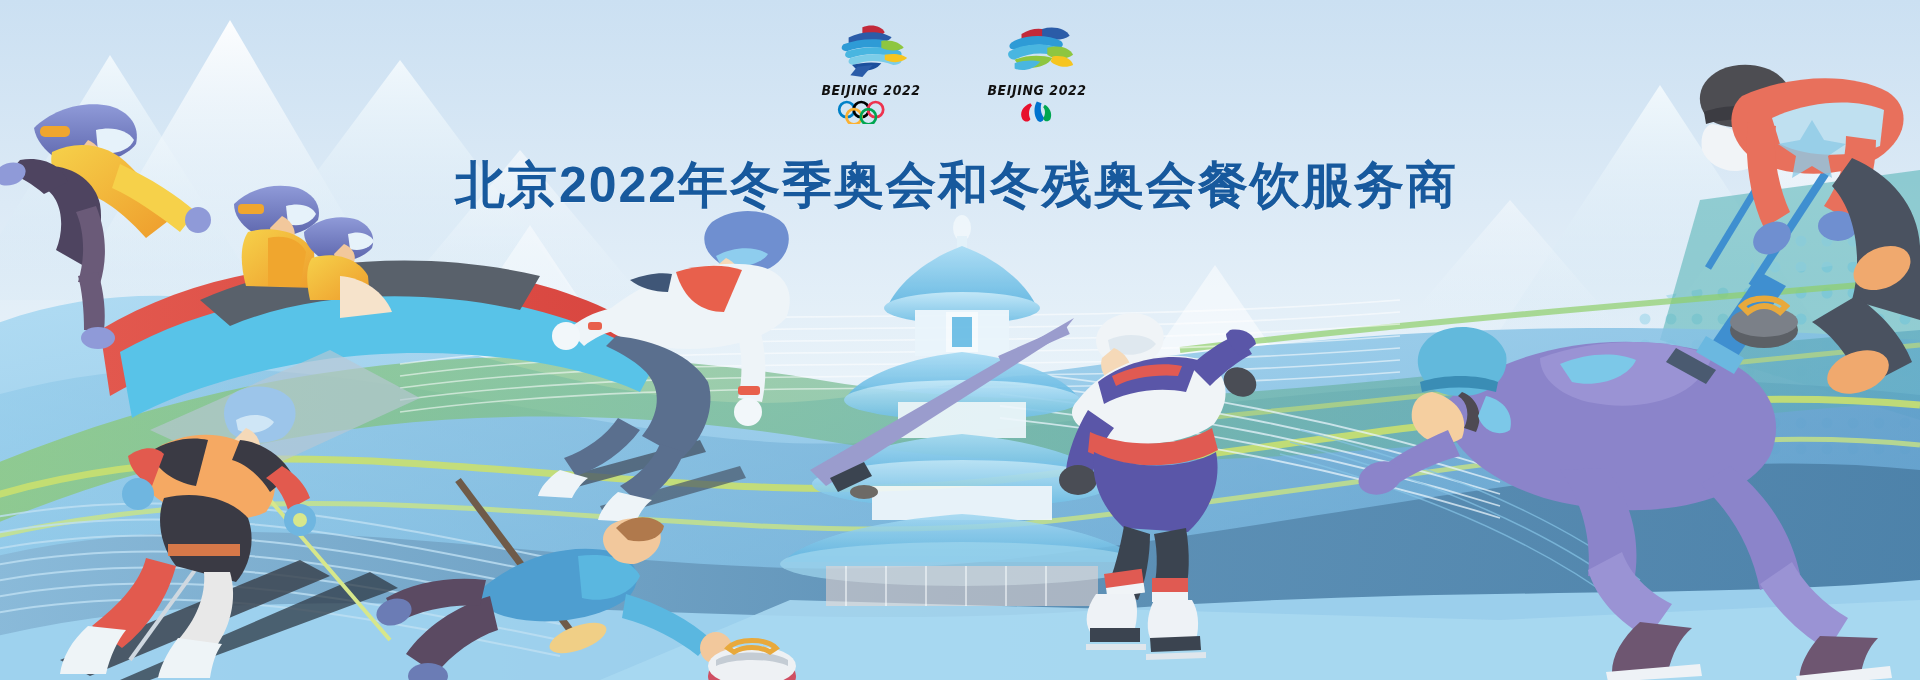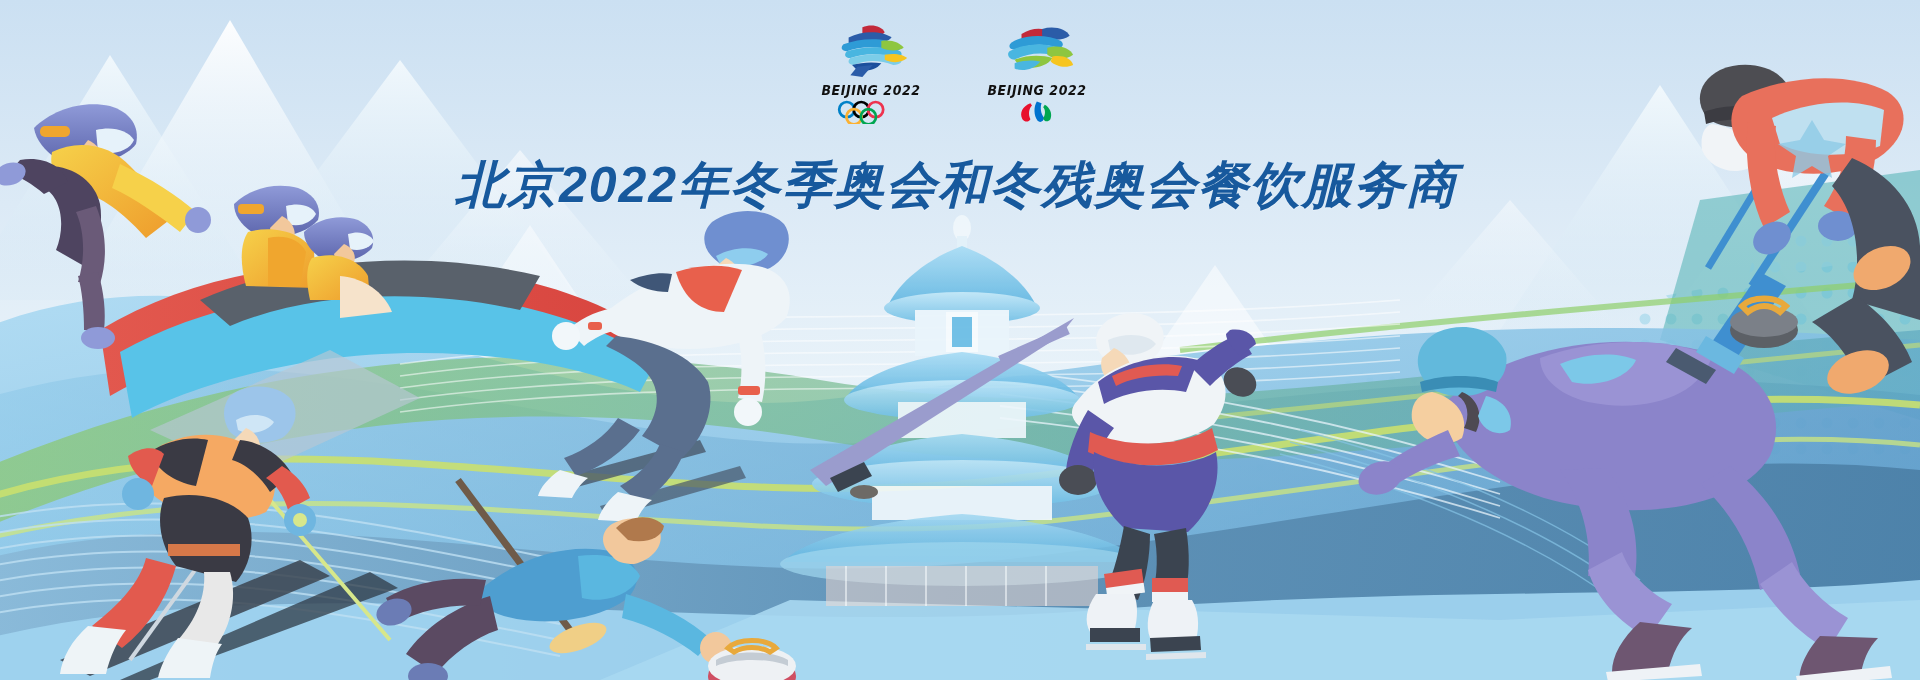--- a/index.html
+++ b/index.html
@@ -34,21 +34,20 @@
   #title{
     position:absolute;left:0;right:7px;top:118px;
     text-align:center;z-index:45;
     font-family:"Liberation Sans","DejaVu Sans",sans-serif;
     font-weight:bold;
     font-size:50px;
     letter-spacing:2px;
     color:#17599d;
     text-shadow:0 1px 0 rgba(255,255,255,.35);
     white-space:nowrap;
-    font-style:italic;
   }
 </style>
 </head>
 <body>
 
 <div id="banner">
 
   <div class="layer">
     <svg viewBox="0 0 1920 680" preserveAspectRatio="none">
       <defs>

